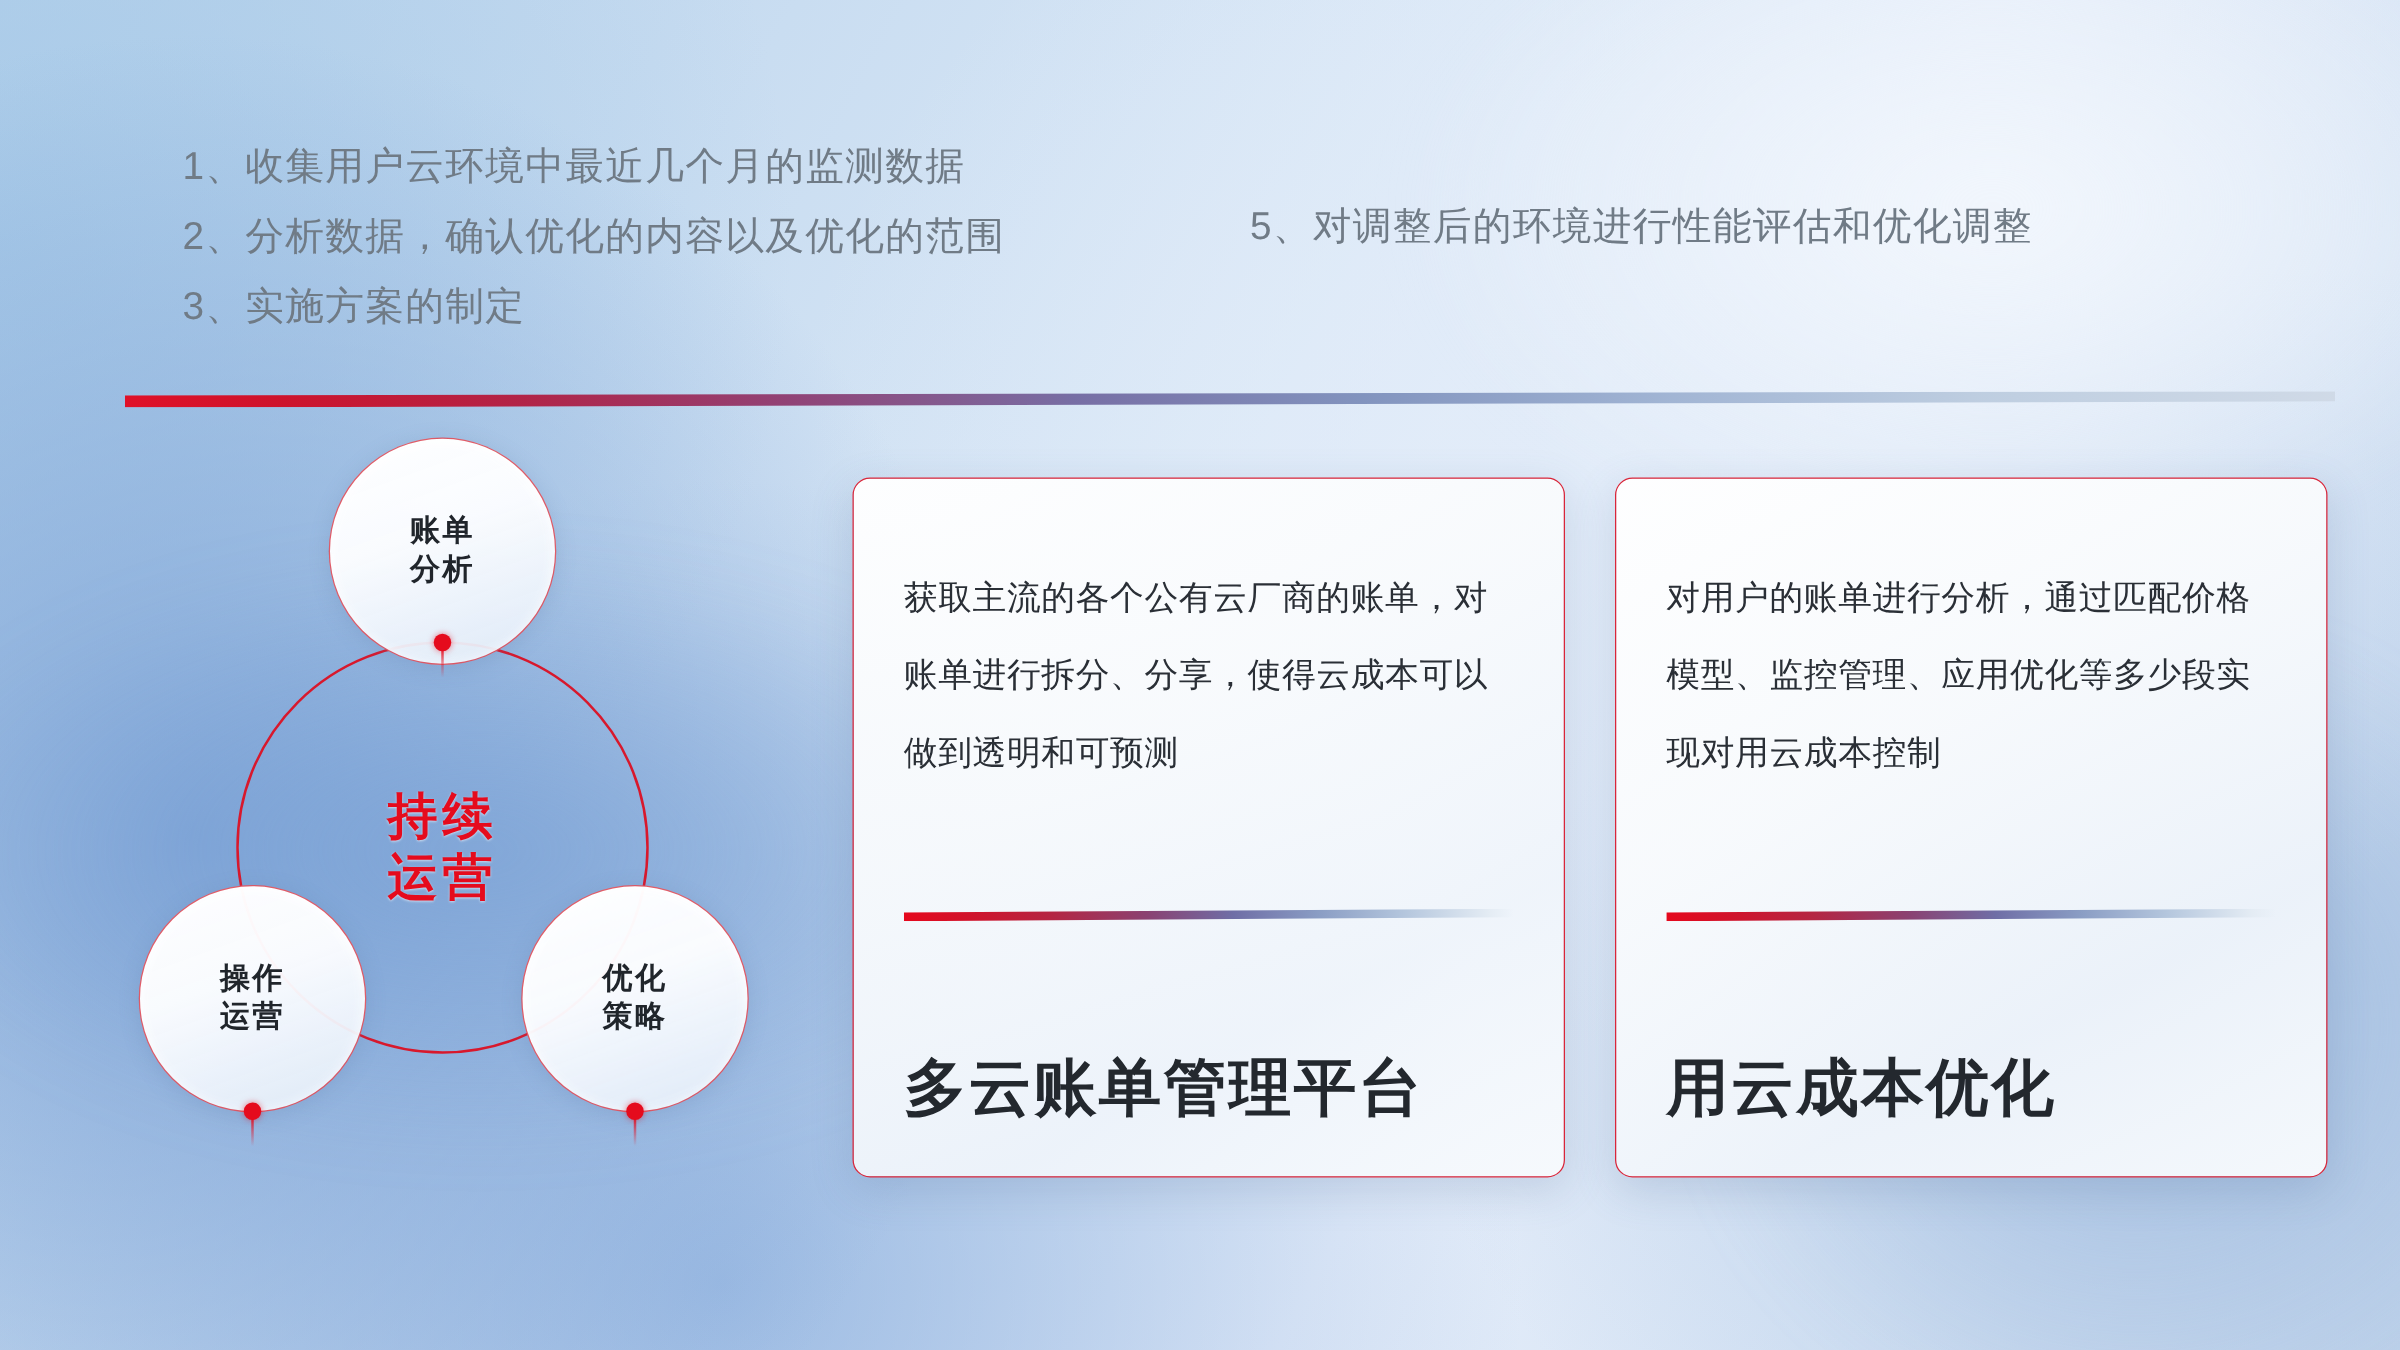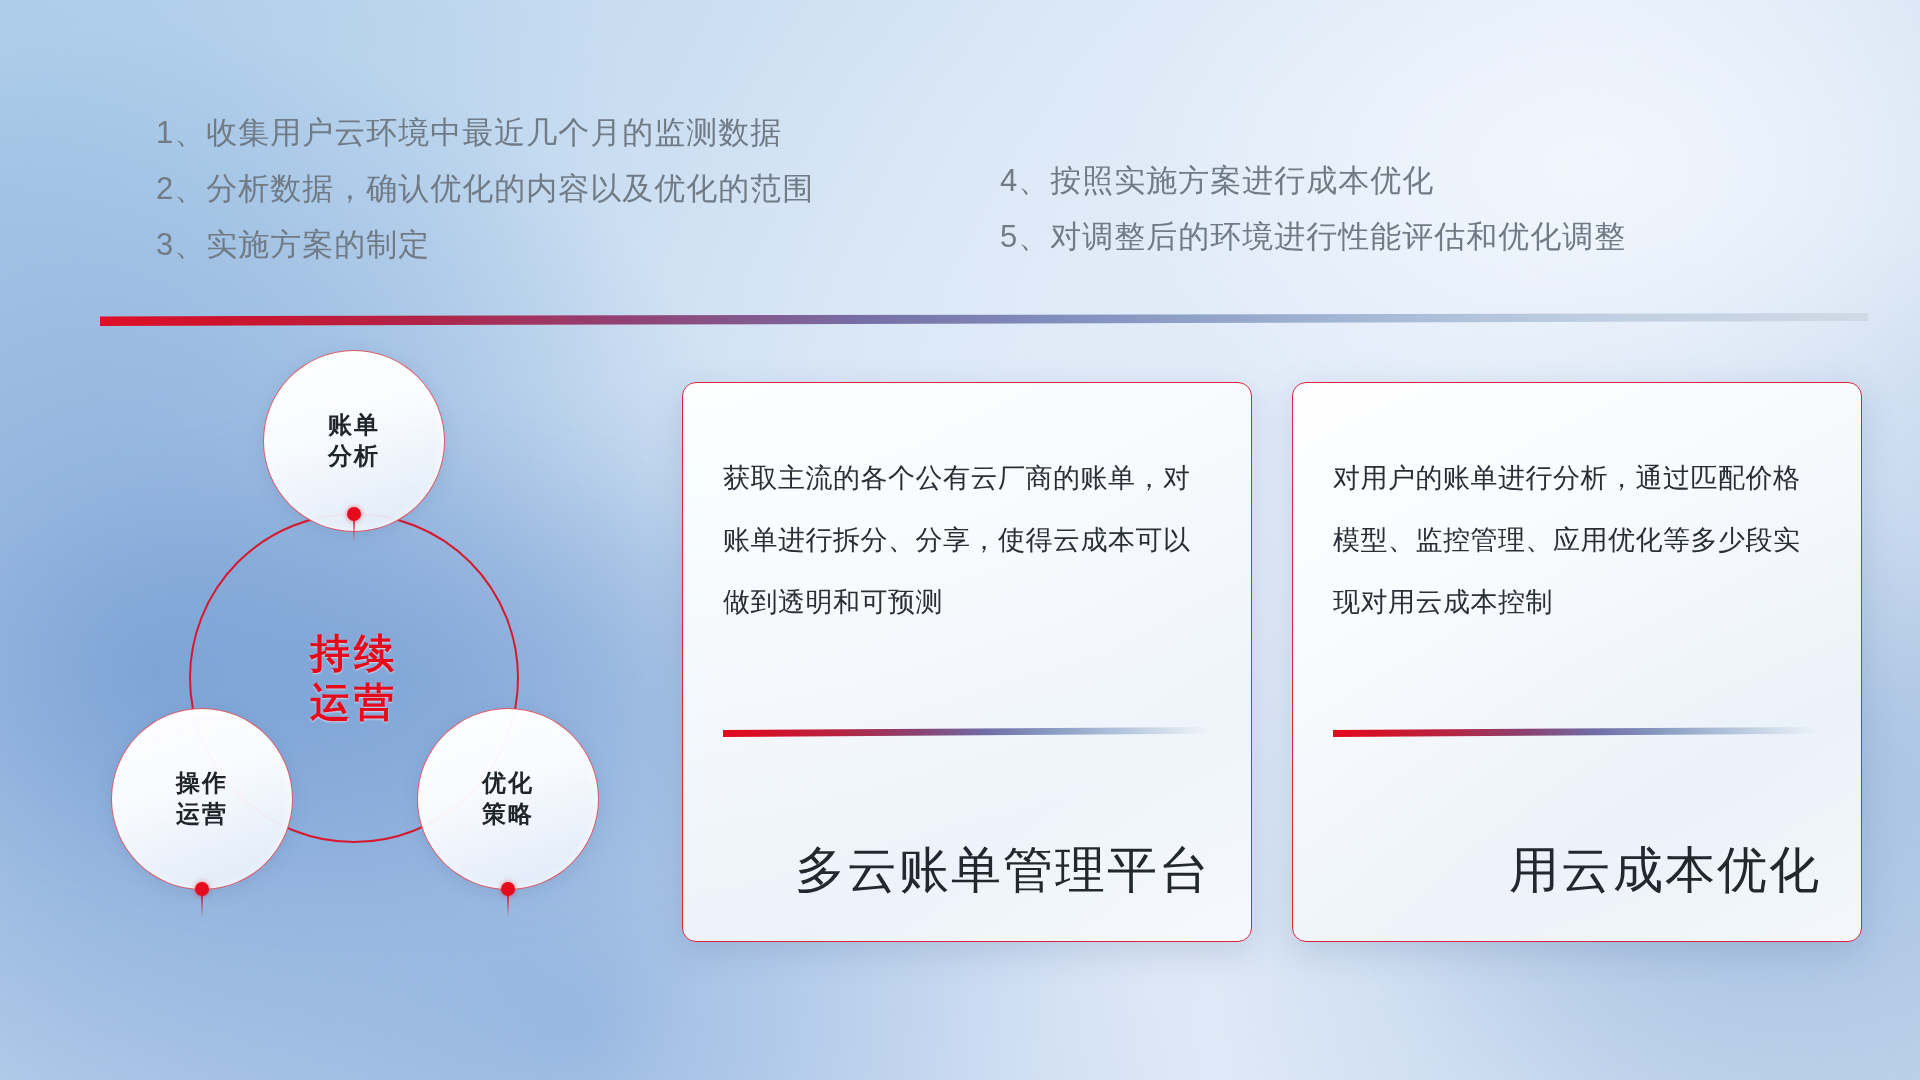--- a/index.html
+++ b/index.html
@@ -52,21 +52,21 @@
   }
 
   
   #bullets {
     position: absolute;
     left: 0; top: 105px;
     width: 1920px;
     height: 190px;
   }
   .bullet-col { position: absolute; }
-  #bullets-left  { left: 156px; top: 0px; }
+  #bullets-left  { left: 146px; top: 0px; }
   #bullets-right { left: 1000px; top: 48px; }
 
   .bullet-line {
     font-size: 31px;
     line-height: 56px;
     color: #707b86;
     letter-spacing: 1px;
     white-space: nowrap;
     font-weight: 400;
   }
@@ -185,45 +185,44 @@
     margin-top: 46px;
     height: 10px;
     background: linear-gradient(90deg,
       #e5081d 0%, #d2122a 10%, #b52542 24%, #8a4272 40%,
       #6f6ea6 54%, #8a9dc4 68%, #b4c6dd 82%, #e4ecf4 96%, rgba(255,255,255,0) 100%);
     clip-path: polygon(0 30%, 100% 0, 100% 68%, 0 100%);
   }
   .card-title {
     margin-top: 52px;
     font-size: 50px;
-    font-weight: 400;
+    font-weight: 700;
     color: #23282e;
     letter-spacing: 2px;
-    text-align: right;
+    text-align: left;
   }
 </style>
 </head>
 <body>
 
 <div id="bg-root">
   <div id="bg-sheen-a"></div>
   <div id="bg-sheen-b"></div>
   <div id="bg-sheen-c"></div>
 </div>
 
 <div id="bullets">
 
   <div class="bullet-col" id="bullets-left">
     <div class="bullet-line">1、收集用户云环境中最近几个月的监测数据</div>
     <div class="bullet-line">2、分析数据，确认优化的内容以及优化的范围</div>
     <div class="bullet-line">3、实施方案的制定</div>
   </div>
 
   <div class="bullet-col" id="bullets-right">
-    <div class="bullet-line">4、按照实施方案进行成本优化</div>
     <div class="bullet-line">5、对调整后的环境进行性能评估和优化调整</div>
   </div>
 
 </div>
 
 <div id="divider"></div>
 
 <div id="diagram">
 
   <div id="center-ring"></div>

